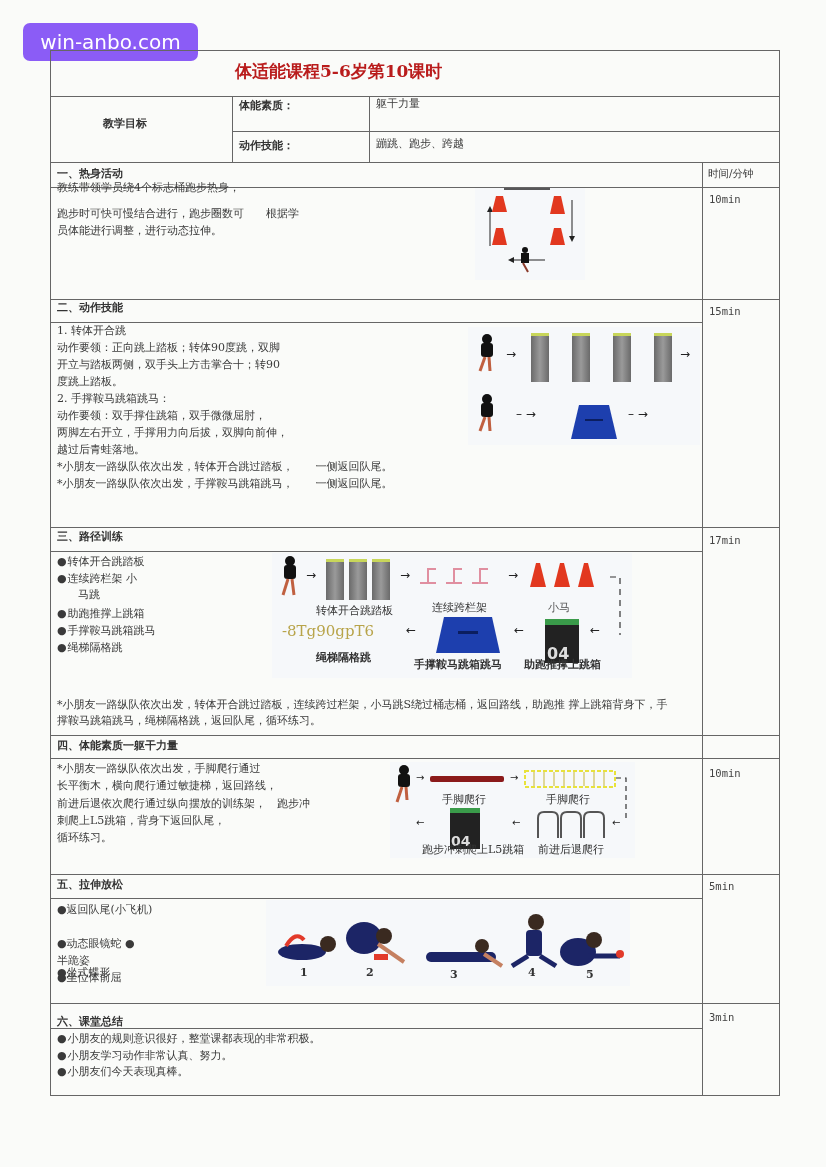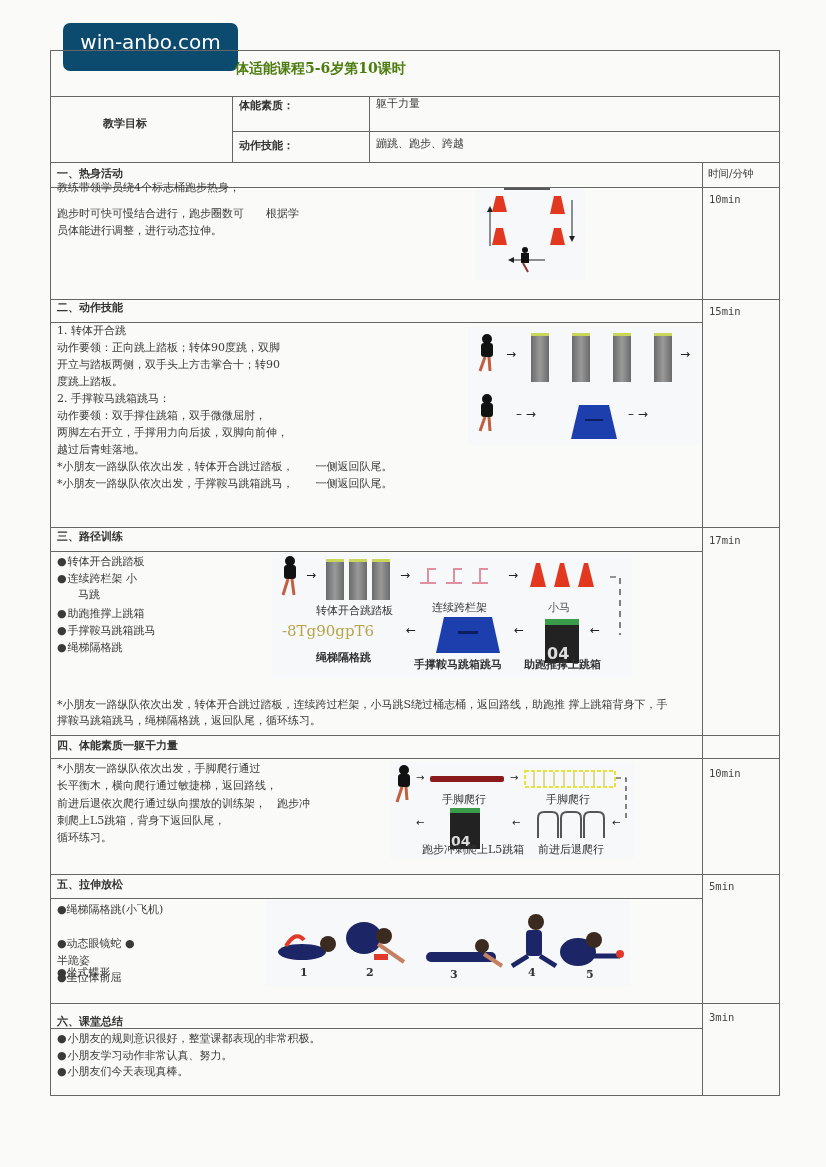--- a/index.html
+++ b/index.html
@@ -4,23 +4,23 @@
 <style>
   html,body{margin:0;padding:0;}
   body{width:826px;height:1167px;background:#fafbf9;position:relative;overflow:hidden;
        font-family:"DejaVu Serif","Liberation Serif",serif;color:#333;}
   .abs{position:absolute;}
   .line-h{position:absolute;height:1px;background:#666;}
   .line-v{position:absolute;width:1px;background:#666;}
   .t{position:absolute;font-size:11px;line-height:16.5px;color:#3a3a3a;white-space:nowrap;}
   .hdr{position:absolute;font-size:11px;font-weight:bold;color:#333;white-space:nowrap;}
   .time{position:absolute;font-family:"DejaVu Sans Mono","Liberation Mono",monospace;font-size:10.5px;color:#444;}
-  .watermark{position:absolute;left:23px;top:23px;width:175px;height:48px;background:#0c4a6e;border-radius:7px;
-       color:#fff;font-family:"DejaVu Sans","Liberation Sans",sans-serif;font-size:20px;line-height:38px;text-align:center;margin-left:40px;}
-  .title{position:absolute;left:235px;top:60px;font-size:14px;font-weight:bold;color:#4d7c0f;}
+  .watermark{position:absolute;left:23px;top:23px;width:175px;height:38px;background:#8b5cf6;border-radius:7px;
+       color:#fff;font-family:"DejaVu Sans","Liberation Sans",sans-serif;font-size:20px;line-height:38px;text-align:center;}
+  .title{position:absolute;left:235px;top:60px;font-size:17px;font-weight:bold;color:#b91c1c;}
   .bullet::before{content:"●";margin-right:1px;}
   .caption{position:absolute;font-size:11px;color:#333;white-space:nowrap;}
   .diagram{position:absolute;background:#f6f8fa;}
   .board{position:absolute;width:18px;height:46px;background:linear-gradient(90deg,#6a6a6a,#9a9a9a,#6a6a6a);border-top:3px solid #c8d65a;}
   .arrow{position:absolute;font-family:"DejaVu Sans",sans-serif;font-size:12px;color:#222;}
   .box04{position:absolute;background:#222;color:#ddd;font-family:"DejaVu Sans",sans-serif;font-weight:bold;}
 </style>
 </head>
 <body>
 
@@ -244,21 +244,21 @@
     </svg>
     <span class="arrow" style="left:222px;top:55px;font-size:10px;">←</span>
     <span class="caption" style="left:32px;top:80px;">跑步冲刺爬上L5跳箱</span>
     <span class="caption" style="left:148px;top:80px;">前进后退爬行</span>
   </div>
 </section>
 
 <section>
   <div class="hdr" style="left:57px;top:877px;">五、拉伸放松</div>
   <div class="time" style="left:709px;top:880px;">5min</div>
-  <div class="t" style="left:57px;top:902px;">●绳梯隔格跳(小飞机)</div>
+  <div class="t" style="left:57px;top:902px;">●返回队尾(小飞机)</div>
   <div class="t" style="left:57px;top:965px;">●坐式蝶形</div>
   <div class="t" style="left:57px;top:936px;">●动态眼镜蛇 ●</div>
   <div class="t" style="left:57px;top:953px;">半跪姿</div>
   <div class="t" style="left:57px;top:970px;">●坐位体前屈</div>
 
   <div class="diagram" style="left:266px;top:900px;width:364px;height:86px;">
     <svg width="364" height="86">
 
       <ellipse cx="36" cy="52" rx="24" ry="8" fill="#1c2566"></ellipse>
       <circle cx="62" cy="44" r="8" fill="#3a2a20"></circle>

